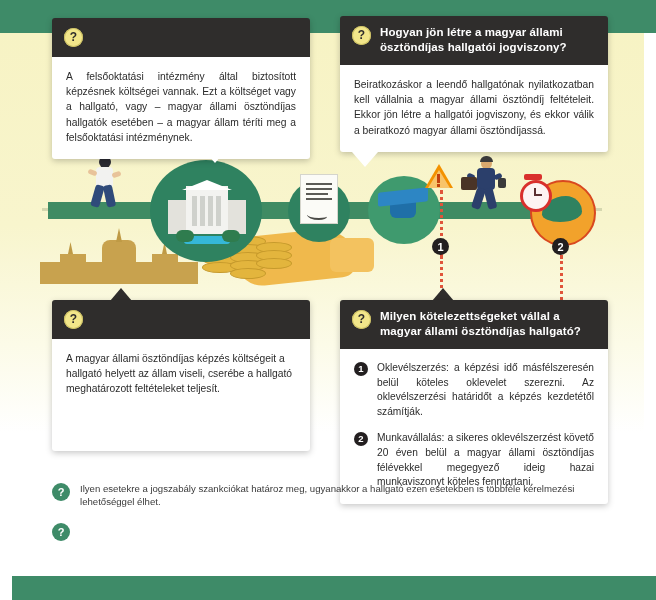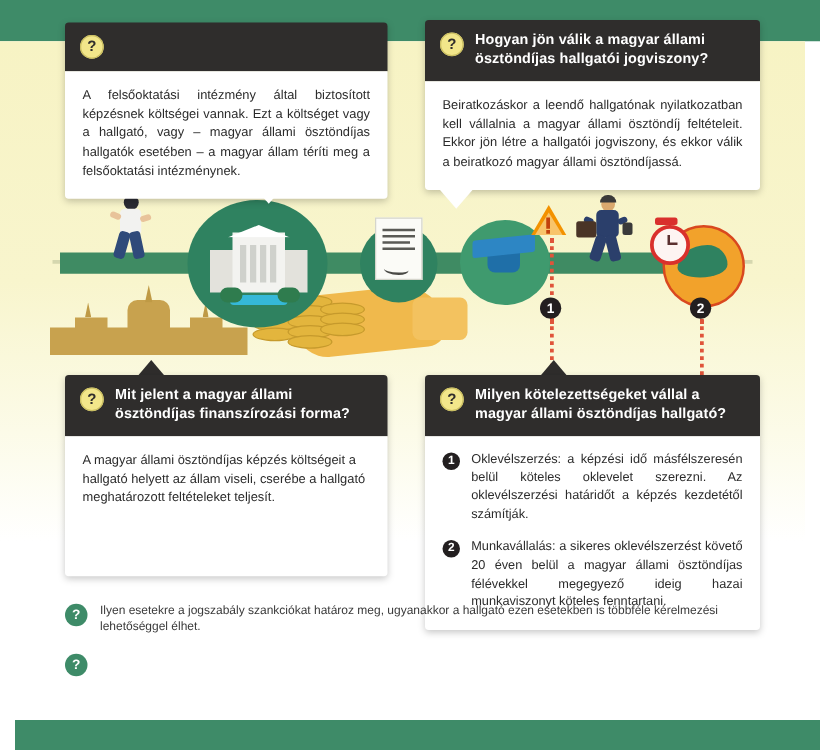--- a/index.html
+++ b/index.html
@@ -311,31 +311,30 @@
     <div class="head">
       <span class="qmark">?</span>
     </div>
     <div class="body">A felsőoktatási intézmény által biztosított képzésnek költségei vannak. Ezt a költséget vagy a hallgató, vagy – magyar állami ösztöndíjas hallgatók esetében – a magyar állam téríti meg a felsőoktatási intézménynek.</div>
   </div>
   <div class="tail-down" style="left:202px;top:148px;"></div>
 
   <div class="callout" style="left:340px;top:16px;width:268px;">
     <div class="head">
       <span class="qmark">?</span>
-      <span class="qtext">Hogyan jön válik a magyar állami ösztöndíjas hallgatói jogviszony?</span>
+      <span class="qtext">Hogyan jön létre a magyar állami ösztöndíjas hallgatói jogviszony?</span>
     </div>
     <div class="body">Beiratkozáskor a leendő hallgatónak nyilatkozatban kell vállalnia a magyar állami ösztöndíj feltételeit. Ekkor jön létre a hallgatói jogviszony, és ekkor válik a beiratkozó magyar állami ösztöndíjassá.</div>
   </div>
   <div class="tail-down" style="left:352px;top:152px;"></div>
 
   <div class="tail-up" style="left:110px;top:288px;"></div>
   <div class="callout" style="left:52px;top:300px;width:258px;">
     <div class="head">
       <span class="qmark">?</span>
-      <span class="qtext">Mit jelent a magyar állami ösztöndíjas finanszírozási forma?</span>
     </div>
     <div class="body center-text" style="min-height:86px;text-align:left;">A magyar állami ösztöndíjas képzés költségeit a hallgató helyett az állam viseli, cserébe a hallgató meghatározott feltételeket teljesít.</div>
   </div>
 
   <div class="tail-up" style="left:432px;top:288px;"></div>
   <div class="callout" style="left:340px;top:300px;width:268px;">
     <div class="head">
       <span class="qmark">?</span>
       <span class="qtext">Milyen kötelezettségeket vállal a magyar állami ösztöndíjas hallgató?</span>
     </div>

